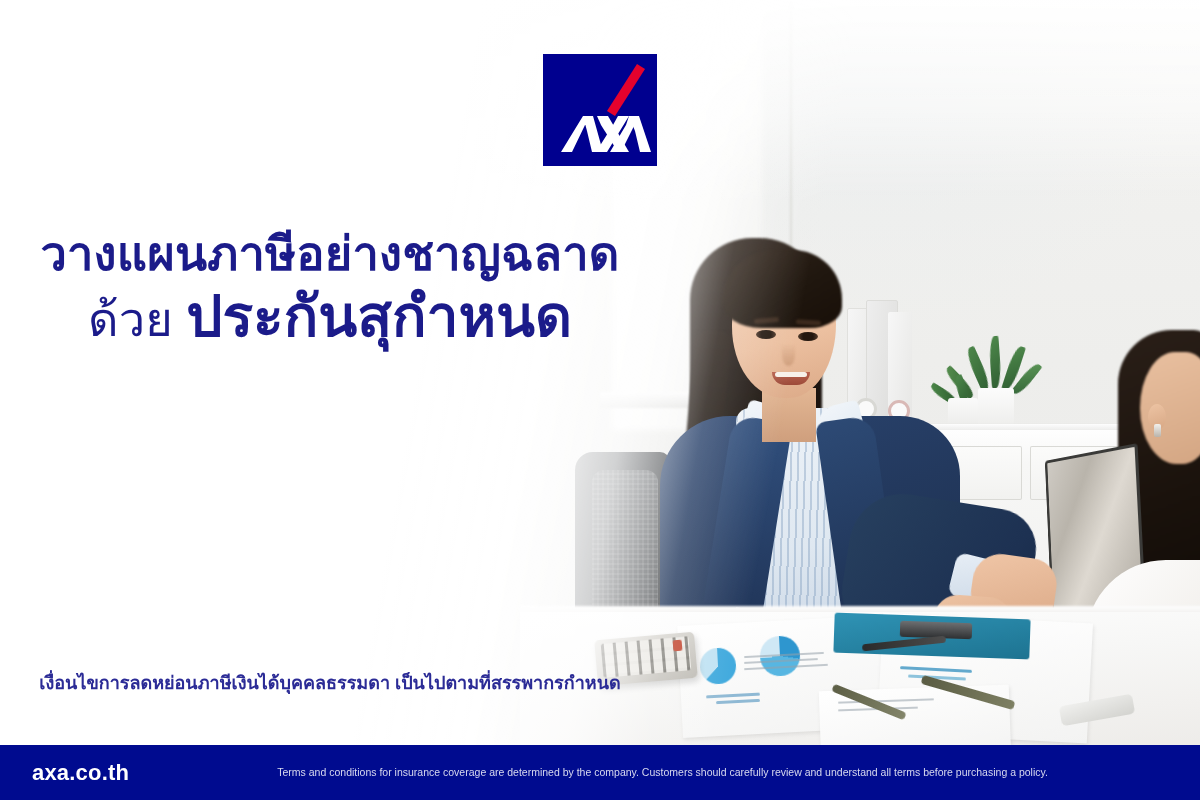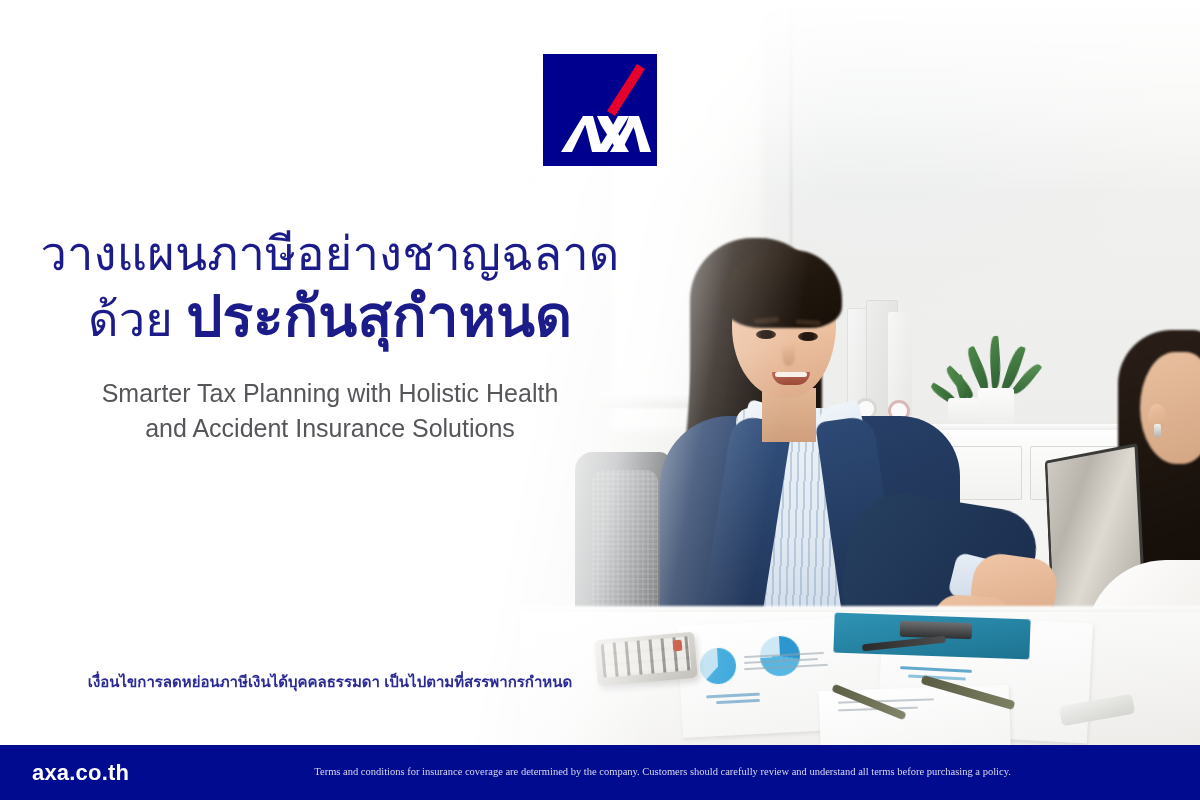--- a/index.html
+++ b/index.html
@@ -433,21 +433,21 @@
     text-align: center;
   }
   .headline {
     color: #1b1b8a;
     letter-spacing: .2px;
   }
   .hl-1 {
     display: block;
     font-size: 47px;
     line-height: 1.12;
-    font-weight: 400;
+    font-weight: 700;
   }
   .hl-2 {
     display: block;
     font-size: 47px;
     line-height: 1.18;
     font-weight: 400;
     margin-top: 2px;
   }
   .hl-2 .strong {
     font-weight: 700;
@@ -470,21 +470,21 @@
   }
 
   
   .disclaimer {
     position: absolute;
     left: 0; top: 672px; width: 660px;
     text-align: center;
   }
   .disc-th {
     color: #2b2b96;
-    font-size: 15px;
+    font-size: 18px;
     font-weight: 700;
     line-height: 1.32;
   }
   .disc-en {
     color: #4e4e52;
     font-size: 14.5px;
     line-height: 1.38;
     margin-top: 1px;
   }
 
@@ -515,21 +515,20 @@
     font-size: 12.5px;
     font-weight: 700;
     line-height: 1.35;
     white-space: nowrap;
   }
   .terms-en {
     color: #d7d9ef;
     font-size: 10.5px;
     line-height: 1.35;
     white-space: nowrap;
-    font-family: Liberation Serif, serif;
   }
 </style>
 </head>
 <body>
 
 <div class="banner">
 
   <div class="photo">
     <div class="win-light"></div>
     <div class="win-sill"></div>
@@ -639,24 +638,20 @@
         <polygon points="86,62 96,62 78,98 67,98 83,71"></polygon>
       </g>
     </svg>
   </div>
 
   <div class="copy">
     <div class="headline">
       <span class="hl-1">วางแผนภาษีอย่างชาญฉลาด</span>
       <span class="hl-2"><span>ด้วย </span><span class="strong">ประกันสุกำหนด</span></span>
     </div>
-    <div class="subhead">
-      <div>Smarter Tax Planning with Holistic Health</div>
-      <div>and Accident Insurance Solutions</div>
-    </div>
   </div>
 
   <div class="disclaimer">
     <div class="disc-th">เงื่อนไขการลดหย่อนภาษีเงินได้บุคคลธรรมดา เป็นไปตามที่สรรพากรกำหนด</div>
   </div>
 
   <div class="bottombar">
     <div class="bar-url">axa.co.th</div>
     <div class="bar-terms">
       <div class="terms-en">Terms and conditions for insurance coverage are determined by the company. Customers should carefully review and understand all terms before purchasing a policy.</div>

